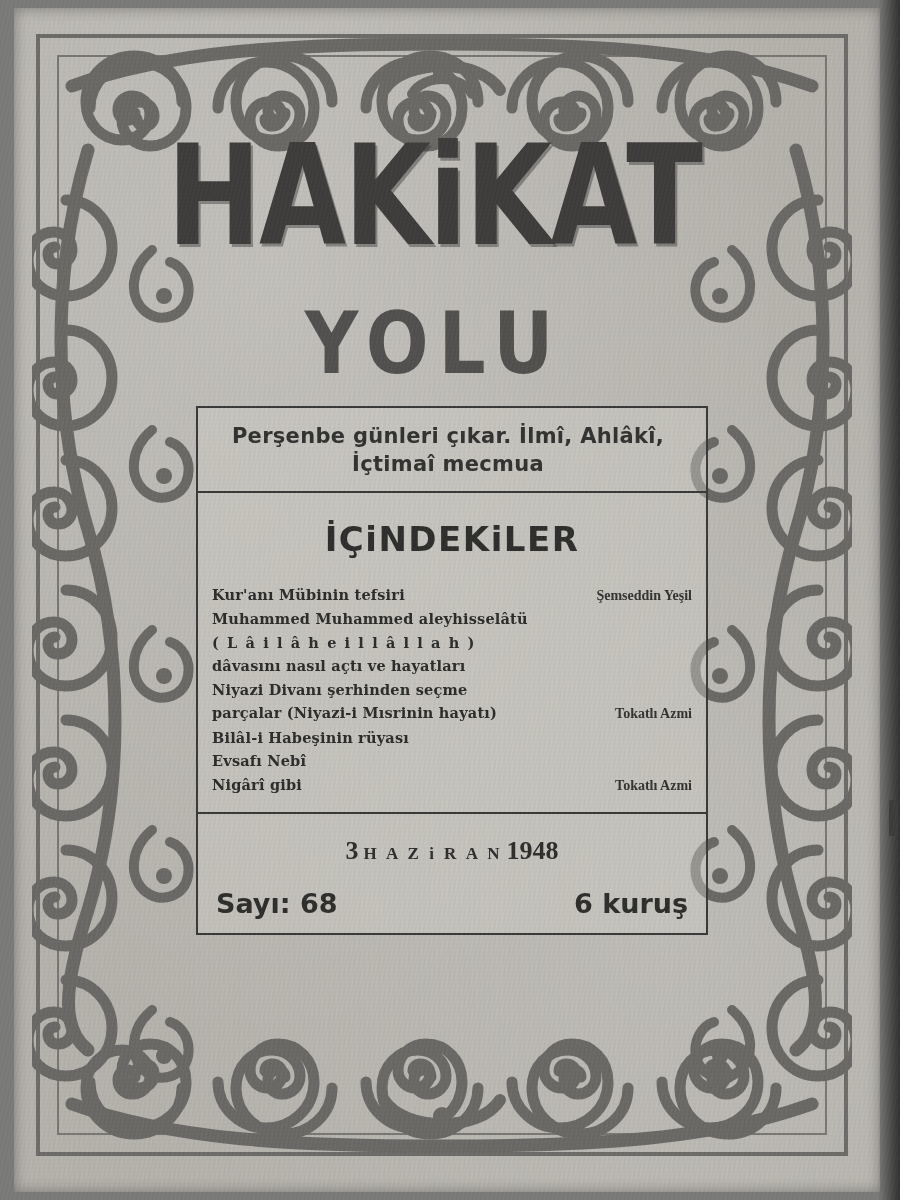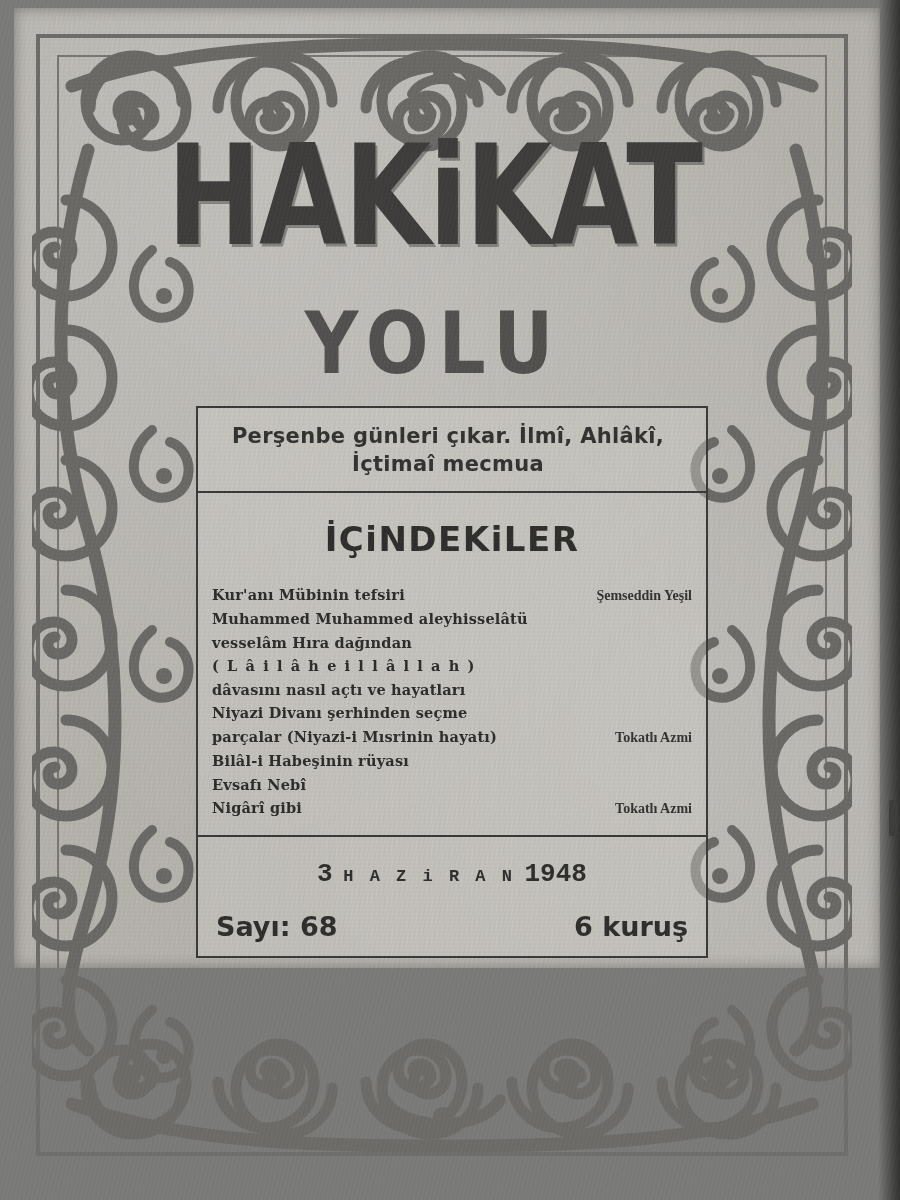--- a/index.html
+++ b/index.html
@@ -19,21 +19,21 @@
     position: relative;
     width: 900px;
     height: 1200px;
     background: #7a7a78;
   }
   #page {
     position: absolute;
     left: 14px;
     top: 8px;
     width: 866px;
-    height: 960px;
+    height: 1184px;
     background: #b9b6b0;
     background-image:
       radial-gradient(ellipse at 30% 20%, rgba(255,255,255,0.20), rgba(255,255,255,0) 60%),
       radial-gradient(ellipse at 75% 75%, rgba(255,255,255,0.14), rgba(255,255,255,0) 60%);
     box-shadow: 0 0 14px rgba(0,0,0,0.35) inset;
   }
   
   #page::after {
     content: "";
     position: absolute;
@@ -164,21 +164,21 @@
     font-weight: bold;
     font-size: 14px;
     color: #343432;
     padding-left: 10px;
   }
   .toc-row.spaced .t { letter-spacing: 1.6px; }
 
   .footer-date {
     padding: 22px 0 12px 0;
     text-align: center;
-    font-family: Liberation Mono, monospace;
+    font-family: Liberation Serif, serif;
     font-weight: bold;
     color: #2f2f2d;
   }
   .footer-date .d { font-size: 26px; letter-spacing: 1px; }
   .footer-date .m { font-size: 17px; letter-spacing: 3px; }
   .footer-date .y { font-size: 26px; letter-spacing: 0px; }
 
   .footer-bottom {
     display: flex;
     justify-content: space-between;
@@ -396,24 +396,20 @@
 
       <div class="toc-list">
         <div class="toc-row">
           <span class="t">Kur'anı Mübinin  tefsiri</span>
           <span class="a">Şemseddin Yeşil</span>
         </div>
         <div class="toc-row">
           <span class="t">Muhammed  Muhammed aleyhisselâtü</span>
           <span class="a"></span>
         </div>
-        <div class="toc-row">
-          <span class="t">vesselâm Hıra dağından</span>
-          <span class="a"></span>
-        </div>
         <div class="toc-row spaced">
           <span class="t">( L â i l â h e i l l â l l a h )</span>
           <span class="a"></span>
         </div>
         <div class="toc-row">
           <span class="t">dâvasını nasıl açtı ve hayatları</span>
           <span class="a"></span>
         </div>
         <div class="toc-row">
           <span class="t">Niyazi Divanı şerhinden seçme</span>

